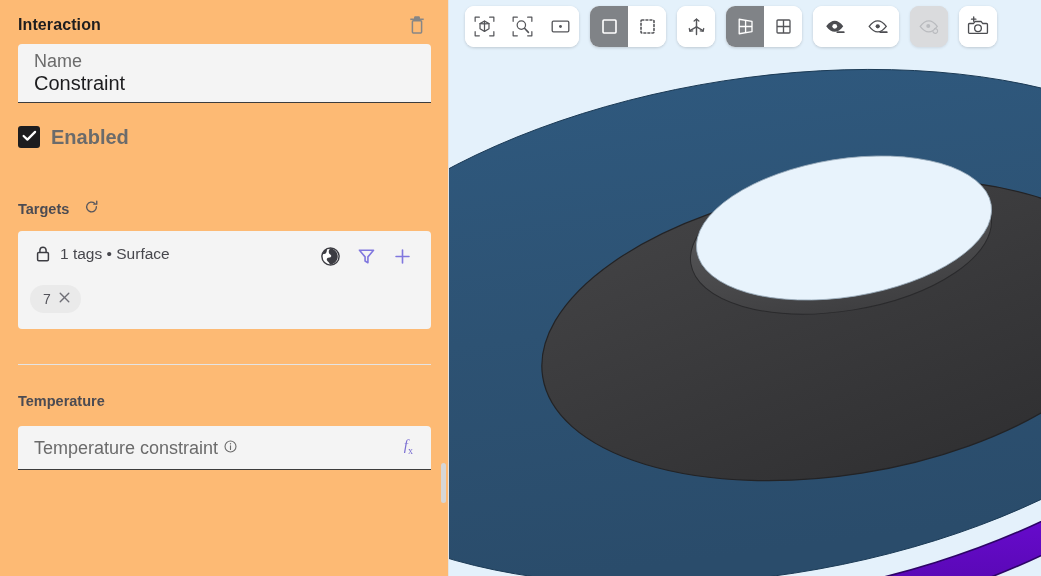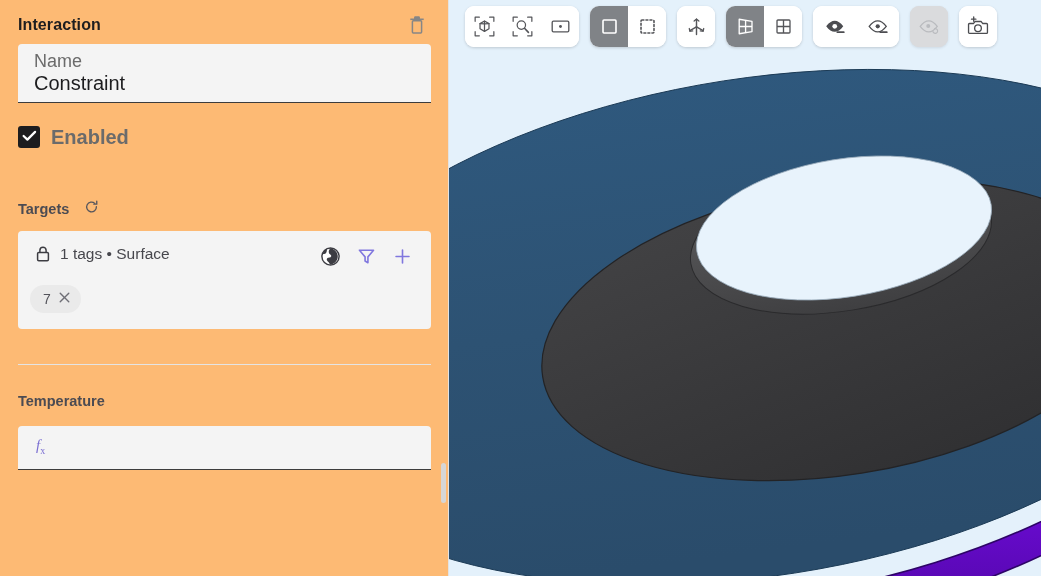--- a/index.html
+++ b/index.html
@@ -236,20 +236,30 @@
       </div>
 
       <div class="divider"></div>
 
       <div class="section-head" style="margin-top:22px;margin-bottom:17px">
         <div class="section-title">Temperature</div>
       </div>
 
       <div class="field">
         <div class="field-label-row">
+          <span style="display:flex;align-items:center;gap:6px">
+            <span class="field-label" style="margin-bottom:0">Temperature constraint</span>
+            <span>
+              <svg width="13" height="13" viewBox="0 0 14 14" fill="none" stroke="#6b6b6b" stroke-width="1.2">
+                <circle cx="7" cy="7" r="5.9"></circle>
+                <line x1="7" y1="6.2" x2="7" y2="10.1" stroke-linecap="round"></line>
+                <circle cx="7" cy="4.1" r=".75" fill="#6b6b6b" stroke="none"></circle>
+              </svg>
+            </span>
+          </span>
           <span class="fx-btn"><span>f</span><sub>x</sub></span>
         </div>
       </div>
 
     </div>
     <div id="sb-scroll"></div>
   </div>
 
   <div id="viewport">
 

